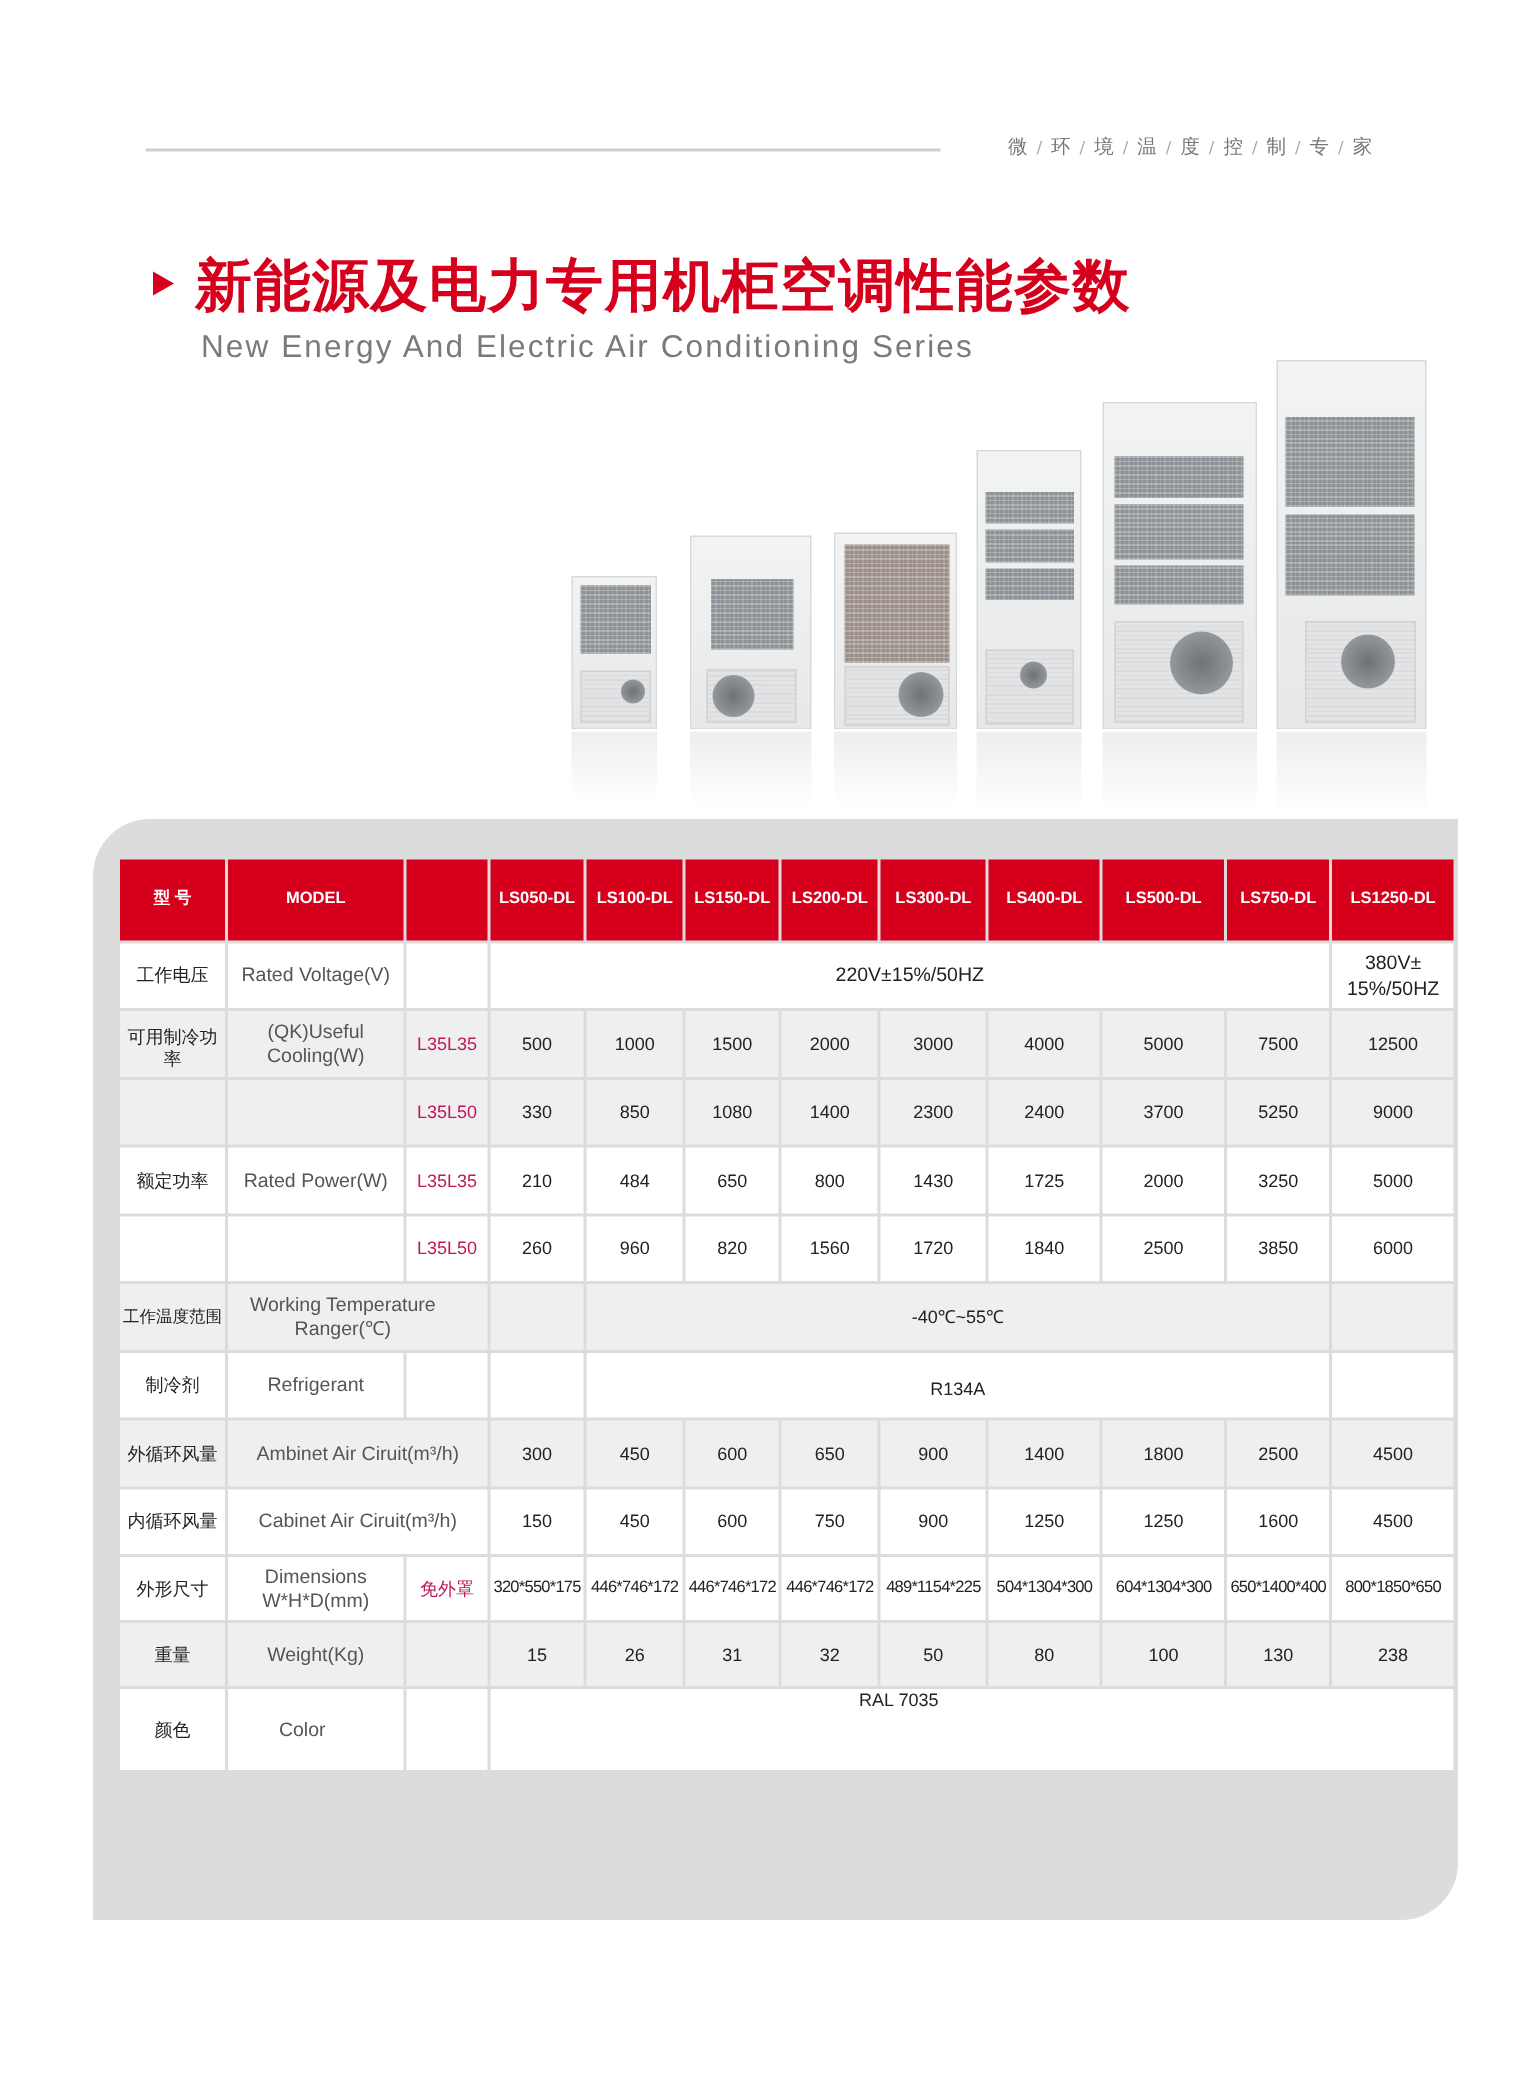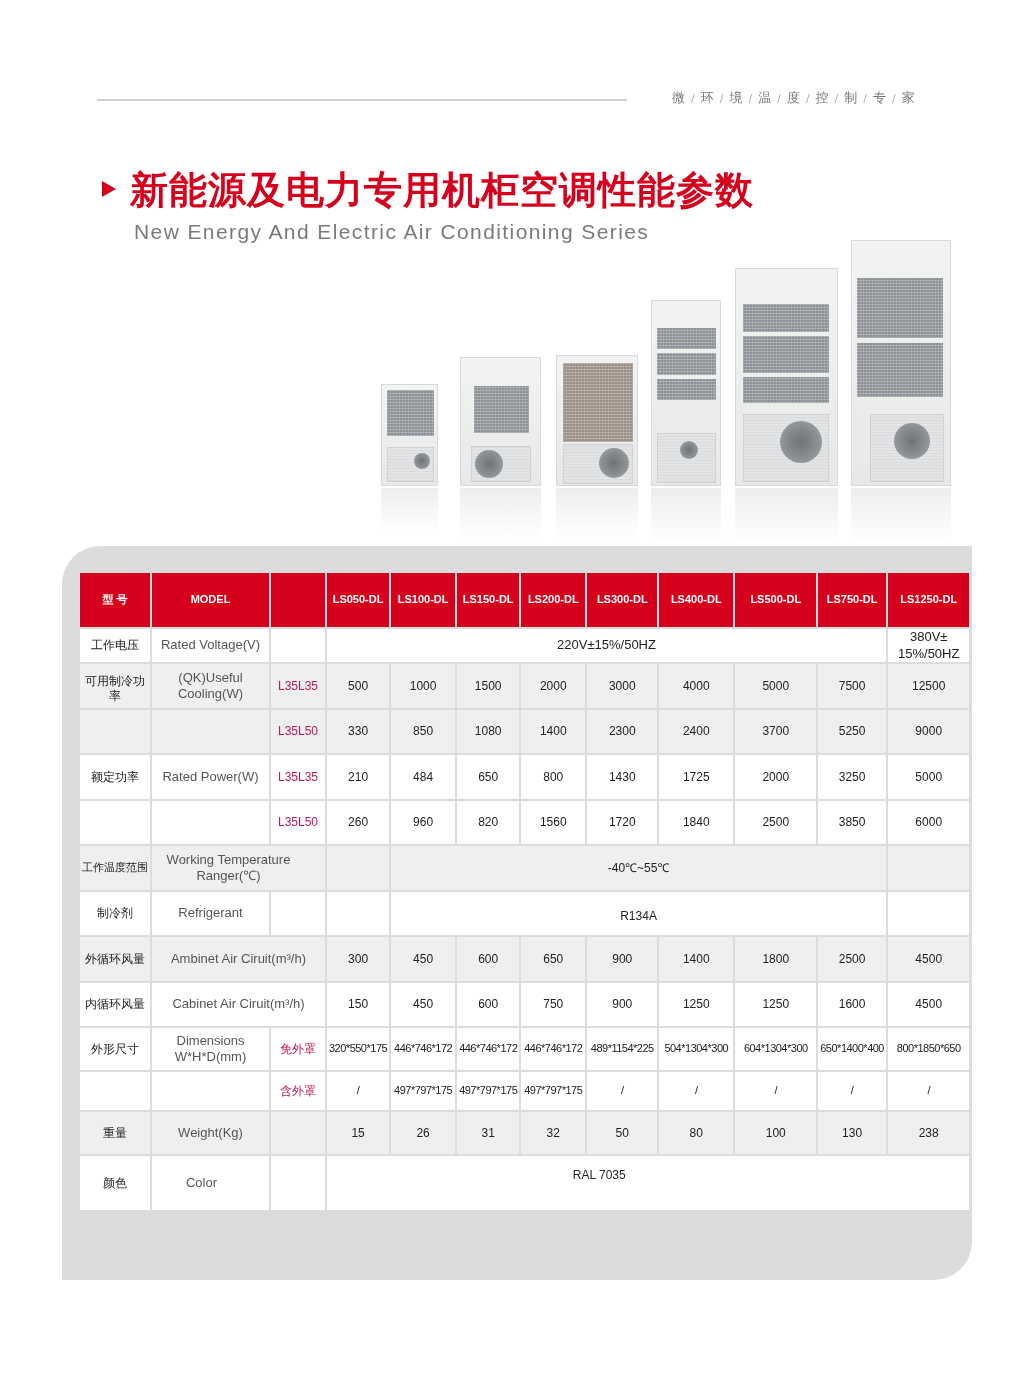--- a/index.html
+++ b/index.html
@@ -135,21 +135,21 @@
     <td>LS100-DL</td>
     <td>LS150-DL</td>
     <td>LS200-DL</td>
     <td>LS300-DL</td>
     <td>LS400-DL</td>
     <td>LS500-DL</td>
     <td>LS750-DL</td>
     <td>LS1250-DL</td>
   </tr>
 
-  <tr class="wht" style="height:33px">
+  <tr class="wht" style="height:43px">
     <td class="cn">工作电压</td>
     <td class="en">Rated Voltage(V)</td>
     <td class="cond"></td>
     <td colspan="8" style="font-size:13px">220V±15%/50HZ</td>
     <td style="font-size:13px;padding:0 10px">380V± 15%/50HZ</td>
   </tr>
 
   <tr class="alt" style="height:44px">
     <td class="cn" style="vertical-align:top;padding-top:10px">可用制冷功率</td>
     <td class="en" style="padding:0 8px">(QK)Useful Cooling(W)</td>
@@ -264,50 +264,36 @@
     <td class="dim">446*746*172</td>
     <td class="dim">446*746*172</td>
     <td class="dim">446*746*172</td>
     <td class="dim">489*1154*225</td>
     <td class="dim">504*1304*300</td>
     <td class="dim">604*1304*300</td>
     <td class="dim">650*1400*400</td>
     <td class="dim">800*1850*650</td>
   </tr>
 
-  <tr class="wht" style="height:38px">
-    <td class="cn"></td>
-    <td class="en"></td>
-    <td class="cond cn">含外罩</td>
-    <td class="dim">/</td>
-    <td class="dim">497*797*175</td>
-    <td class="dim">497*797*175</td>
-    <td class="dim">497*797*175</td>
-    <td class="dim">/</td>
-    <td class="dim">/</td>
-    <td class="dim">/</td>
-    <td class="dim">/</td>
-    <td class="dim">/</td>
-  </tr>
 
   <tr class="alt" style="height:42px">
     <td class="cn">重量</td>
     <td class="en">Weight(Kg)</td>
     <td class="cond"></td>
     <td>15</td>
     <td>26</td>
     <td>31</td>
     <td>32</td>
     <td>50</td>
     <td>80</td>
     <td>100</td>
     <td>130</td>
     <td>238</td>
   </tr>
 
   <tr class="wht" style="height:54px">
     <td class="cn">颜色</td>
     <td class="en" style="padding-right:20px">Color</td>
     <td class="cond"></td>
-    <td colspan="9" style="vertical-align:top;padding-top:12px;padding-right:100px">RAL 7035</td>
+    <td colspan="9" style="vertical-align:top;padding-right:100px">RAL 7035</td>
   </tr>
 </tbody>
   </table>
 
 </body></html>

